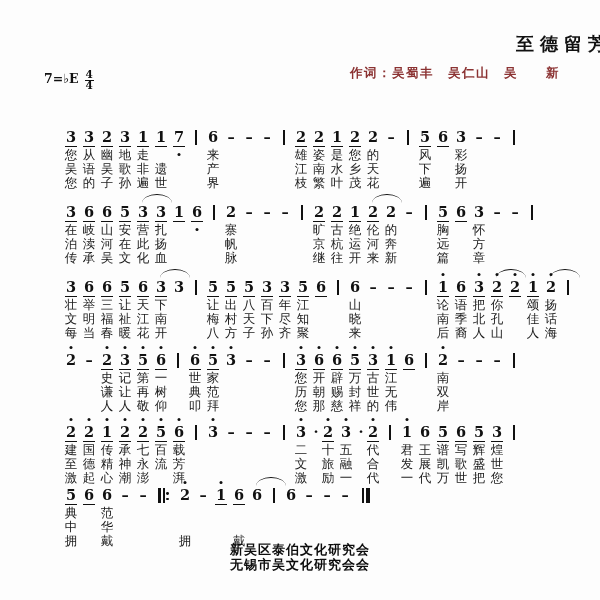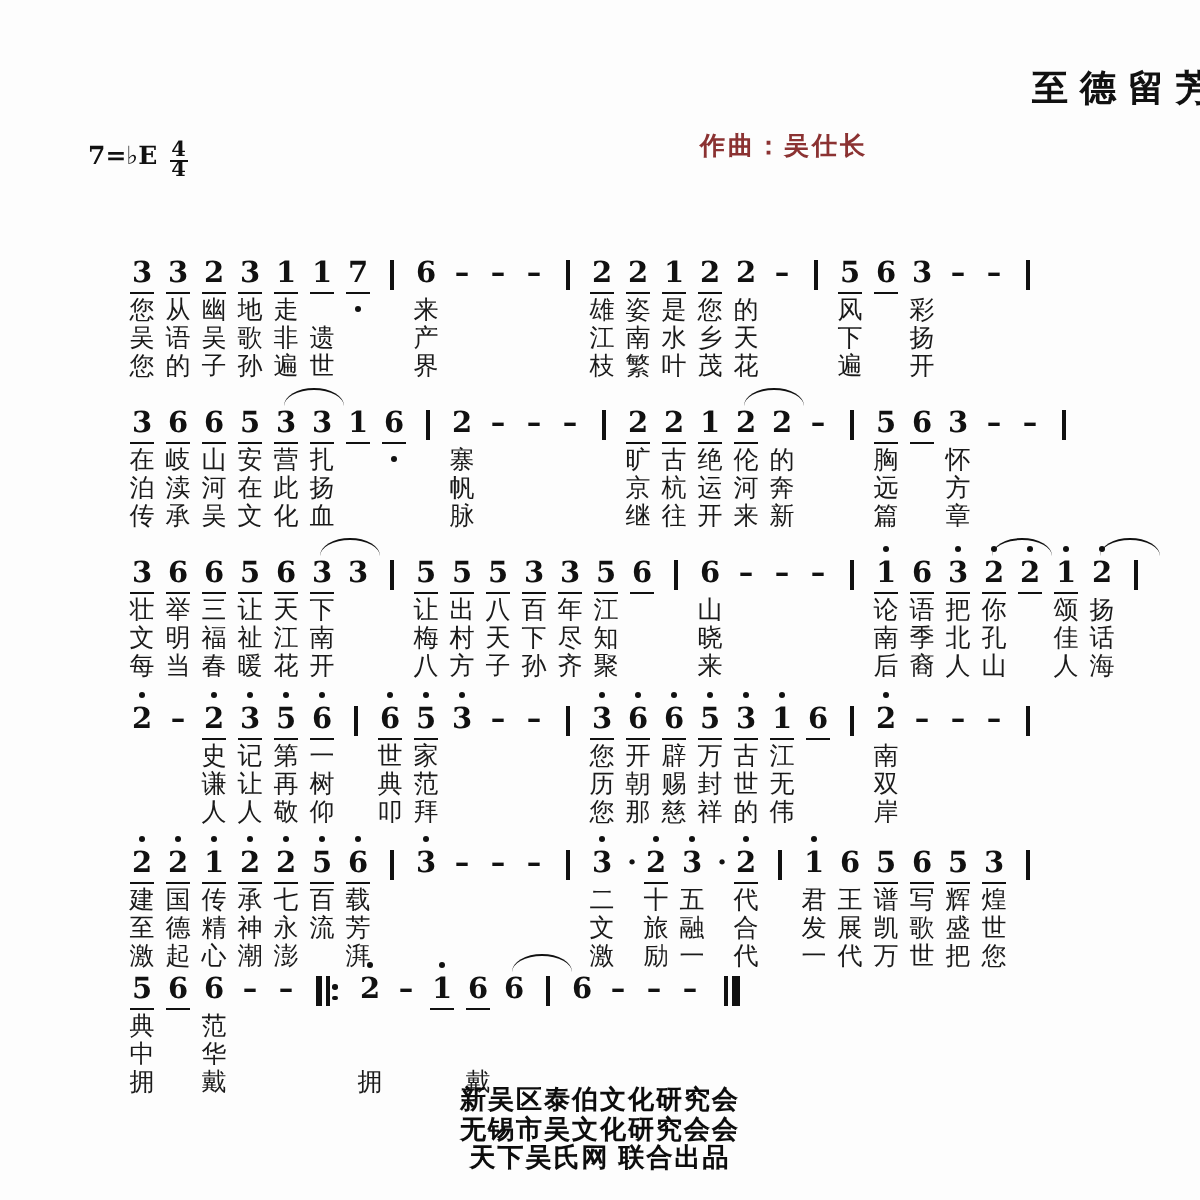--- a/index.html
+++ b/index.html
@@ -44,21 +44,21 @@
 </head>
 <body>
 
 <div class="title">至德留芳</div>
 
 <div class="keysig">
   <span>7=♭E</span><span class="frac"><span class="ftop">4</span><span class="fbot">4</span></span>
 </div>
 
 <div class="credits">
-  <div><span>作曲：</span><span>吴仕长</span></div>
+  <div><span>作词：</span><span>吴蜀丰　吴仁山　吴　　新</span></div>
 </div>
 
 <div class="score">
     <div class="system" style="top: 128px;">
       <span class="tok u" style="left: 0px; width: 18px;"><span class="d">3</span></span>
       <span class="tok u" style="left: 18px; width: 18px;"><span class="d">3</span></span>
       <span class="tok u" style="left: 36px; width: 18px;"><span class="d">2</span></span>
       <span class="tok u" style="left: 54px; width: 18px;"><span class="d">3</span></span>
       <span class="tok u" style="left: 72px; width: 18px;"><span class="d">1</span></span>
       <span class="tok u" style="left: 90px; width: 18px;"><span class="d">1</span></span>
@@ -454,14 +454,13 @@
       <span class="lyr" style="left: 9px; top: 47px;">拥</span>
       <span class="lyr" style="left: 45px; top: 47px;">戴</span>
       <span class="lyr" style="left: 123px; top: 47px;">拥</span>
       <span class="lyr" style="left: 177px; top: 47px;">戴</span>
     </div>
   </div>
 
 <div class="footer">
   <div>新吴区泰伯文化研究会</div>
   <div>无锡市吴文化研究会会</div>
-  <div>天下吴氏网 联合出品</div>
 </div>
 
 </body></html>

